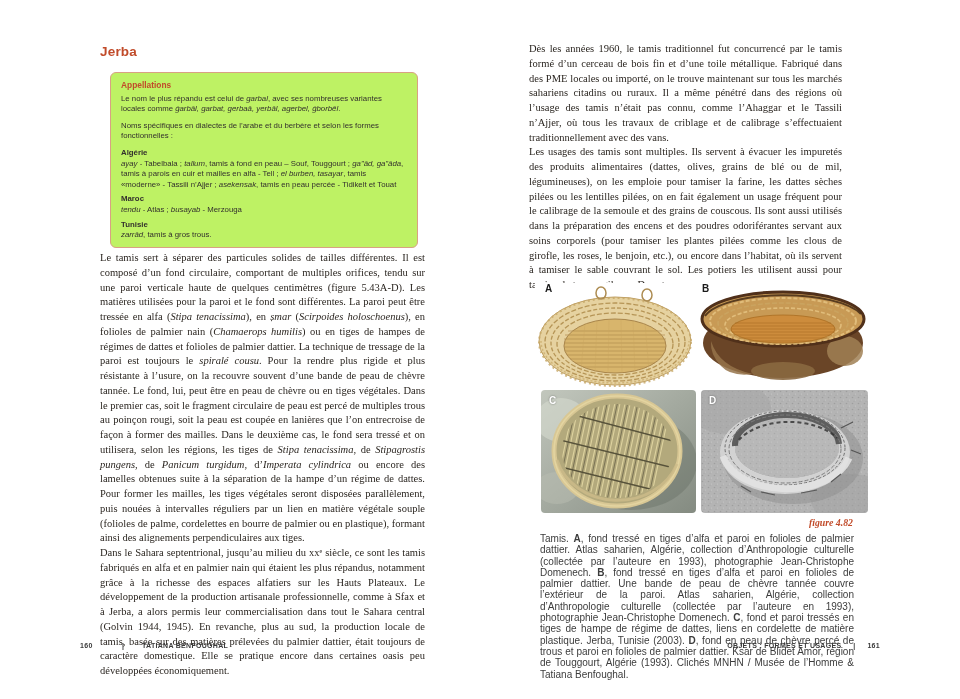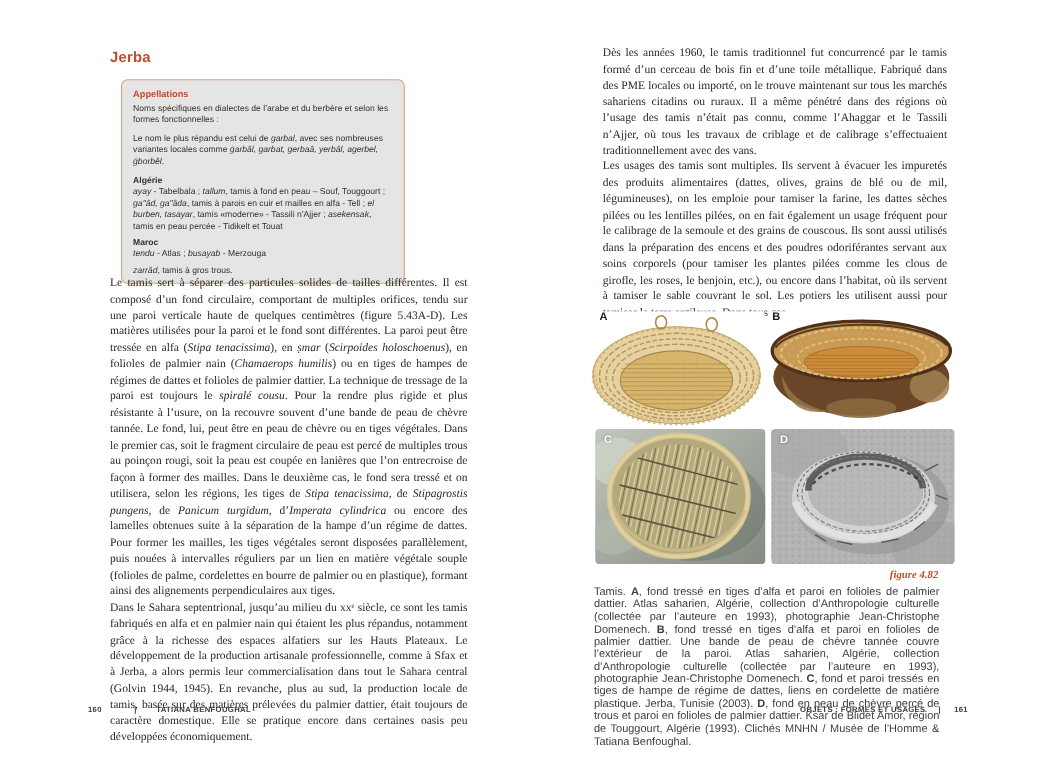--- a/index.html
+++ b/index.html
@@ -7,32 +7,32 @@
   .spread{position:absolute;inset:0;background:#fff;}
 
   
   .i{font-style:italic;}
   .b{font-weight:700;}
 
   
   .section-title{position:absolute;left:100px;top:44px;margin:0;
     font-size:13.5px;font-weight:700;color:#c14b2a;letter-spacing:.2px;}
 
-  .appellations-box{position:absolute;left:110px;top:72px;width:258px;box-sizing:border-box;
-    background:#e5e5e5;border:1px solid #d9a183;border-radius:6px;padding:7px 10px 6px 10px;
+  .appellations-box{position:absolute;left:110px;top:72px;width:308px;box-sizing:border-box;
+    background:#bef264;border:1px solid #d9a183;border-radius:6px;padding:7px 10px 6px 10px;
     font-size:7.8px;line-height:10.6px;color:#33302d;}
   .appellations-box .box-heading{color:#c14b2a;font-weight:700;font-size:8.4px;margin:0 0 3px 0;}
   .appellations-box p{margin:0 0 6px 0;}
   .appellations-box .region-name{font-weight:700;margin:0;}
   .appellations-box .region-text{margin:0 0 4px 0;}
   .appellations-box p:last-child{margin-bottom:0;}
 
   .body-col{position:absolute;color:#2b2621;}
   .body-left{left:100px;top:251px;width:325px;}
-  .body-right{left:548px;top:42px;width:313px;}
+  .body-right{left:529px;top:42px;width:313px;}
   .body-col p{margin:0;font-family:"Liberation Serif",serif;font-size:10.5px;line-height:14.75px;
     text-align:justify;color:#2b2621;}
 
   
   .figure-block{position:absolute;left:535px;top:280px;width:333px;height:255px;}
   .photo{position:absolute;overflow:hidden;}
   .photo svg{display:block;}
   .photo-a{left:0;top:3px;width:160px;height:104px;background:#fff;}
   .photo-b{left:164px;top:3px;width:169px;height:100px;background:#fff;}
   .photo-c{left:6px;top:110px;width:155px;height:123px;border-radius:4px;}
@@ -58,29 +58,30 @@
 </style>
 </head>
 <body>
 
 <div class="spread">
 
   <h1 class="section-title">Jerba</h1>
 
   <div class="appellations-box">
     <p class="box-heading">Appellations</p>
+    <p><span>Le nom le plus répandu est celui de </span><span class="i">garbal</span><span>, avec ses nombreuses variantes locales comme </span><span class="i">ġarbâl, garbat, gerbaâ, yerbâl, agerbel, ġborbêl</span><span>.</span></p>
     <p>Noms spécifiques en dialectes de l’arabe et du berbère et selon les formes fonctionnelles :</p>
-    <p><span>Le nom le plus répandu est celui de </span><span class="i">garbal</span><span>, avec ses nombreuses variantes locales comme </span><span class="i">ġarbâl, garbat, gerbaâ, yerbâl, agerbel, ġborbêl</span><span>.</span></p>
 
     <p class="region-name">Algérie</p>
     <p class="region-text"><span class="i">ayay</span><span> - Tabelbala ; </span><span class="i">tallum</span><span>, tamis à fond en peau – Souf, Touggourt ; </span><span class="i">ga"âd, ga"âda</span><span>, tamis à parois en cuir et mailles en alfa - Tell ; </span><span class="i">el burben, tasayar</span><span>, tamis «moderne» - Tassili n’Ajjer ; </span><span class="i">asekensak</span><span>, tamis en peau percée - Tidikelt et Touat</span></p>
 
     <p class="region-name">Maroc</p>
     <p class="region-text"><span class="i">tendu</span><span> - Atlas ; </span><span class="i">busayab</span><span> - Merzouga</span></p>
 
+    <p class="region-name">Tunisie</p>
     <p class="region-text"><span class="i">zarrâd</span><span>, tamis à gros trous.</span></p>
   </div>
 
   <div class="body-col body-left">
     <p><span>Le tamis sert à séparer des particules solides de tailles différentes. Il est composé d’un fond circulaire, comportant de multiples orifices, tendu sur une paroi verticale haute de quelques centimètres (figure 5.43A-D). Les matières utilisées pour la paroi et le fond sont différentes. La paroi peut être tressée en alfa (</span><span class="i">Stipa tenacissima</span><span>), en </span><span class="i">ṣmar</span><span> (</span><span class="i">Scirpoides holoschoenus</span><span>), en folioles de palmier nain (</span><span class="i">Chamaerops humilis</span><span>) ou en tiges de hampes de régimes de dattes et folioles de palmier dattier. La technique de tressage de la paroi est toujours le </span><span class="i">spiralé cousu</span><span>. Pour la rendre plus rigide et plus résistante à l’usure, on la recouvre souvent d’une bande de peau de chèvre tannée. Le fond, lui, peut être en peau de chèvre ou en tiges végétales. Dans le premier cas, soit le fragment circulaire de peau est percé de multiples trous au poinçon rougi, soit la peau est coupée en lanières que l’on entrecroise de façon à former des mailles. Dans le deuxième cas, le fond sera tressé et on utilisera, selon les régions, les tiges de </span><span class="i">Stipa tenacissima</span><span>, de </span><span class="i">Stipagrostis pungens</span><span>, de </span><span class="i">Panicum turgidum</span><span>, d’</span><span class="i">Imperata cylindrica</span><span> ou encore des lamelles obtenues suite à la séparation de la hampe d’un régime de dattes. Pour former les mailles, les tiges végétales seront disposées parallèlement, puis nouées à intervalles réguliers par un lien en matière végétale souple (folioles de palme, cordelettes en bourre de palmier ou en plastique), formant ainsi des alignements perpendiculaires aux tiges.</span></p>
     <p><span>Dans le Sahara septentrional, jusqu’au milieu du xxᵉ siècle, ce sont les tamis fabriqués en alfa et en palmier nain qui étaient les plus répandus, notamment grâce à la richesse des espaces alfatiers sur les Hauts Plateaux. Le développement de la production artisanale professionnelle, comme à Sfax et à Jerba, a alors permis leur commercialisation dans tout le Sahara central (Golvin 1944, 1945). En revanche, plus au sud, la production locale de tamis, basée sur des matières prélevées du palmier dattier, était toujours de caractère domestique. Elle se pratique encore dans certaines oasis peu développées économiquement.</span></p>
   </div>
 
   <div class="footer footer-left">
     <span class="pagenum">160</span>

